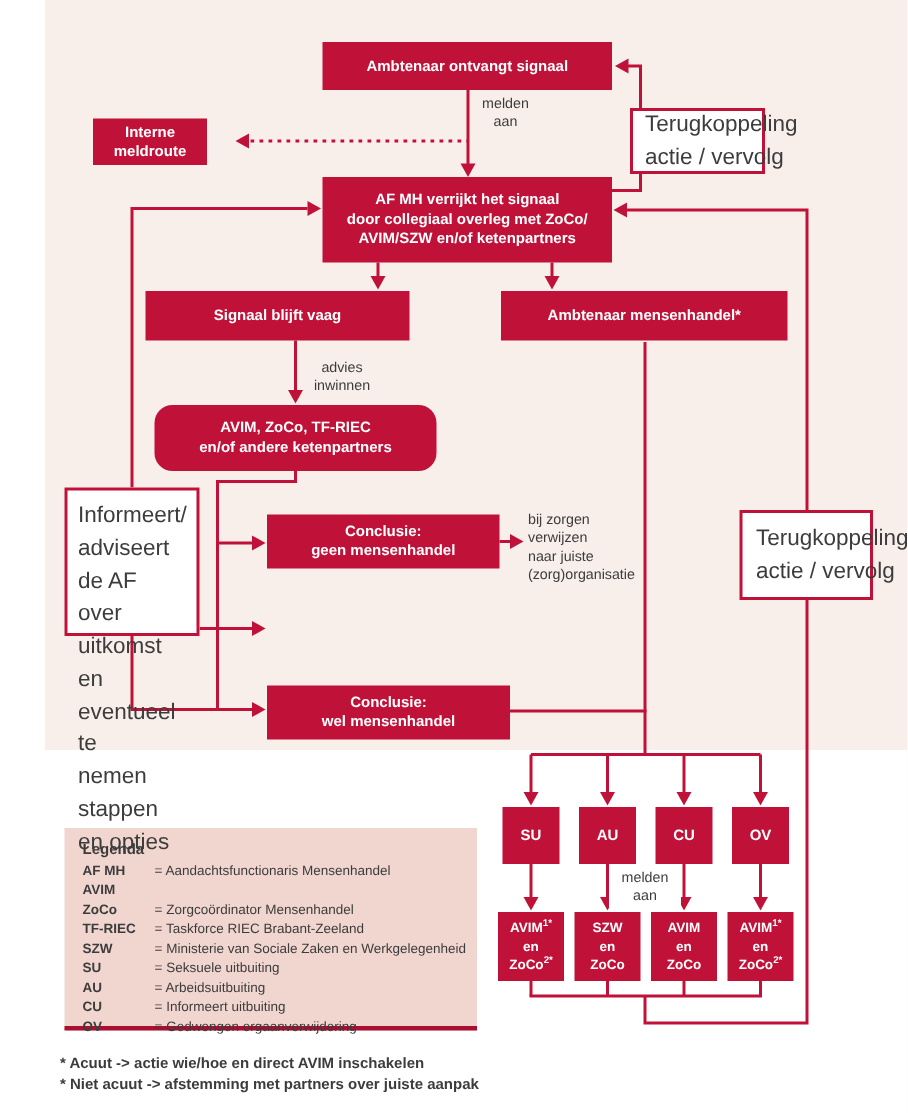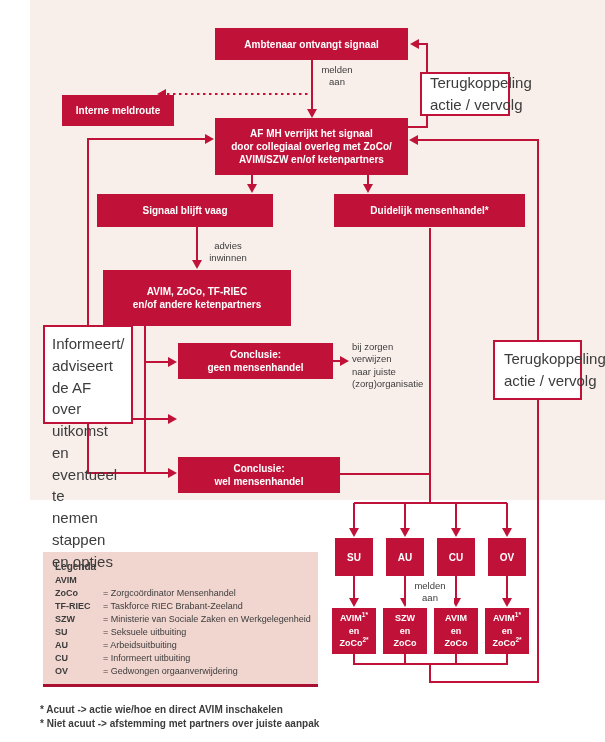--- a/index.html
+++ b/index.html
@@ -105,37 +105,37 @@
       <polygon points="502,598 512,598 507,607"></polygon>
       <polygon points="418,135 418,145 409,140"></polygon>
     </g>
   </svg>
 
   <div class="rbox" style="left:215px;top:28px;width:193px;height:32px;">Ambtenaar ontvangt signaal</div>
 
   <div class="wbox" style="left:420px;top:72px;width:90px;height:44px;padding-left:8px;">Terugkoppeling
 actie / vervolg</div>
 
-  <div class="rbox" style="left:62px;top:79px;width:112px;height:31px;font-size:10px;margin-top:16px;">Interne meldroute</div>
+  <div class="rbox" style="left:62px;top:79px;width:76px;height:31px;font-size:10px;">Interne meldroute</div>
 
   <div class="lbl ctr" style="left:315px;top:64px;width:44px;">melden
 aan</div>
 
   <div class="rbox" style="left:215px;top:118px;width:193px;height:57px;">AF MH verrijkt het signaal
 door collegiaal overleg met ZoCo/
 AVIM/SZW en/of ketenpartners</div>
 
   <div class="rbox" style="left:97px;top:194px;width:176px;height:33px;">Signaal blijft vaag</div>
 
-  <div class="rbox" style="left:334px;top:194px;width:191px;height:33px;">Duidelijk mensenhandel*</div>
+  <div class="rbox" style="left:334px;top:194px;width:191px;height:33px;">Ambtenaar mensenhandel*</div>
 
   <div class="lbl ctr" style="left:203px;top:240px;width:50px;">advies
 inwinnen</div>
 
-  <div class="rbox" style="left:103px;top:270px;width:188px;height:56px;">AVIM, ZoCo, TF-RIEC
+  <div class="rbox" style="left:103px;top:270px;width:188px;height:44px;border-radius:12px;">AVIM, ZoCo, TF-RIEC
 en/of andere ketenpartners</div>
 
   <div class="wbox" style="left:43px;top:325px;width:90px;height:99px;padding-left:7px;align-items:flex-start;padding-top:6px;">Informeert/
 adviseert de AF
 over uitkomst
 en eventueel te
 nemen stappen
 en opties</div>
 
   <div class="rbox" style="left:178px;top:343px;width:155px;height:36px;">Conclusie:
@@ -178,20 +178,24 @@
   </div>
   <div class="bbox" style="left:485px;">
     <div><span>AVIM</span><sup>1*</sup></div>
     <div>en</div>
     <div><span>ZoCo</span><sup>2*</sup></div>
   </div>
 
   <div class="legend">
     <div class="ltitle">Legenda</div>
     <div class="lrow">
+      <span class="abbr">AF MH</span>
+      <span class="def">= Aandachtsfunctionaris Mensenhandel</span>
+    </div>
+    <div class="lrow">
       <span class="abbr">AVIM</span>
     </div>
     <div class="lrow">
       <span class="abbr">ZoCo</span>
       <span class="def">= Zorgcoördinator Mensenhandel</span>
     </div>
     <div class="lrow">
       <span class="abbr">TF-RIEC</span>
       <span class="def">= Taskforce RIEC Brabant-Zeeland</span>
     </div>

